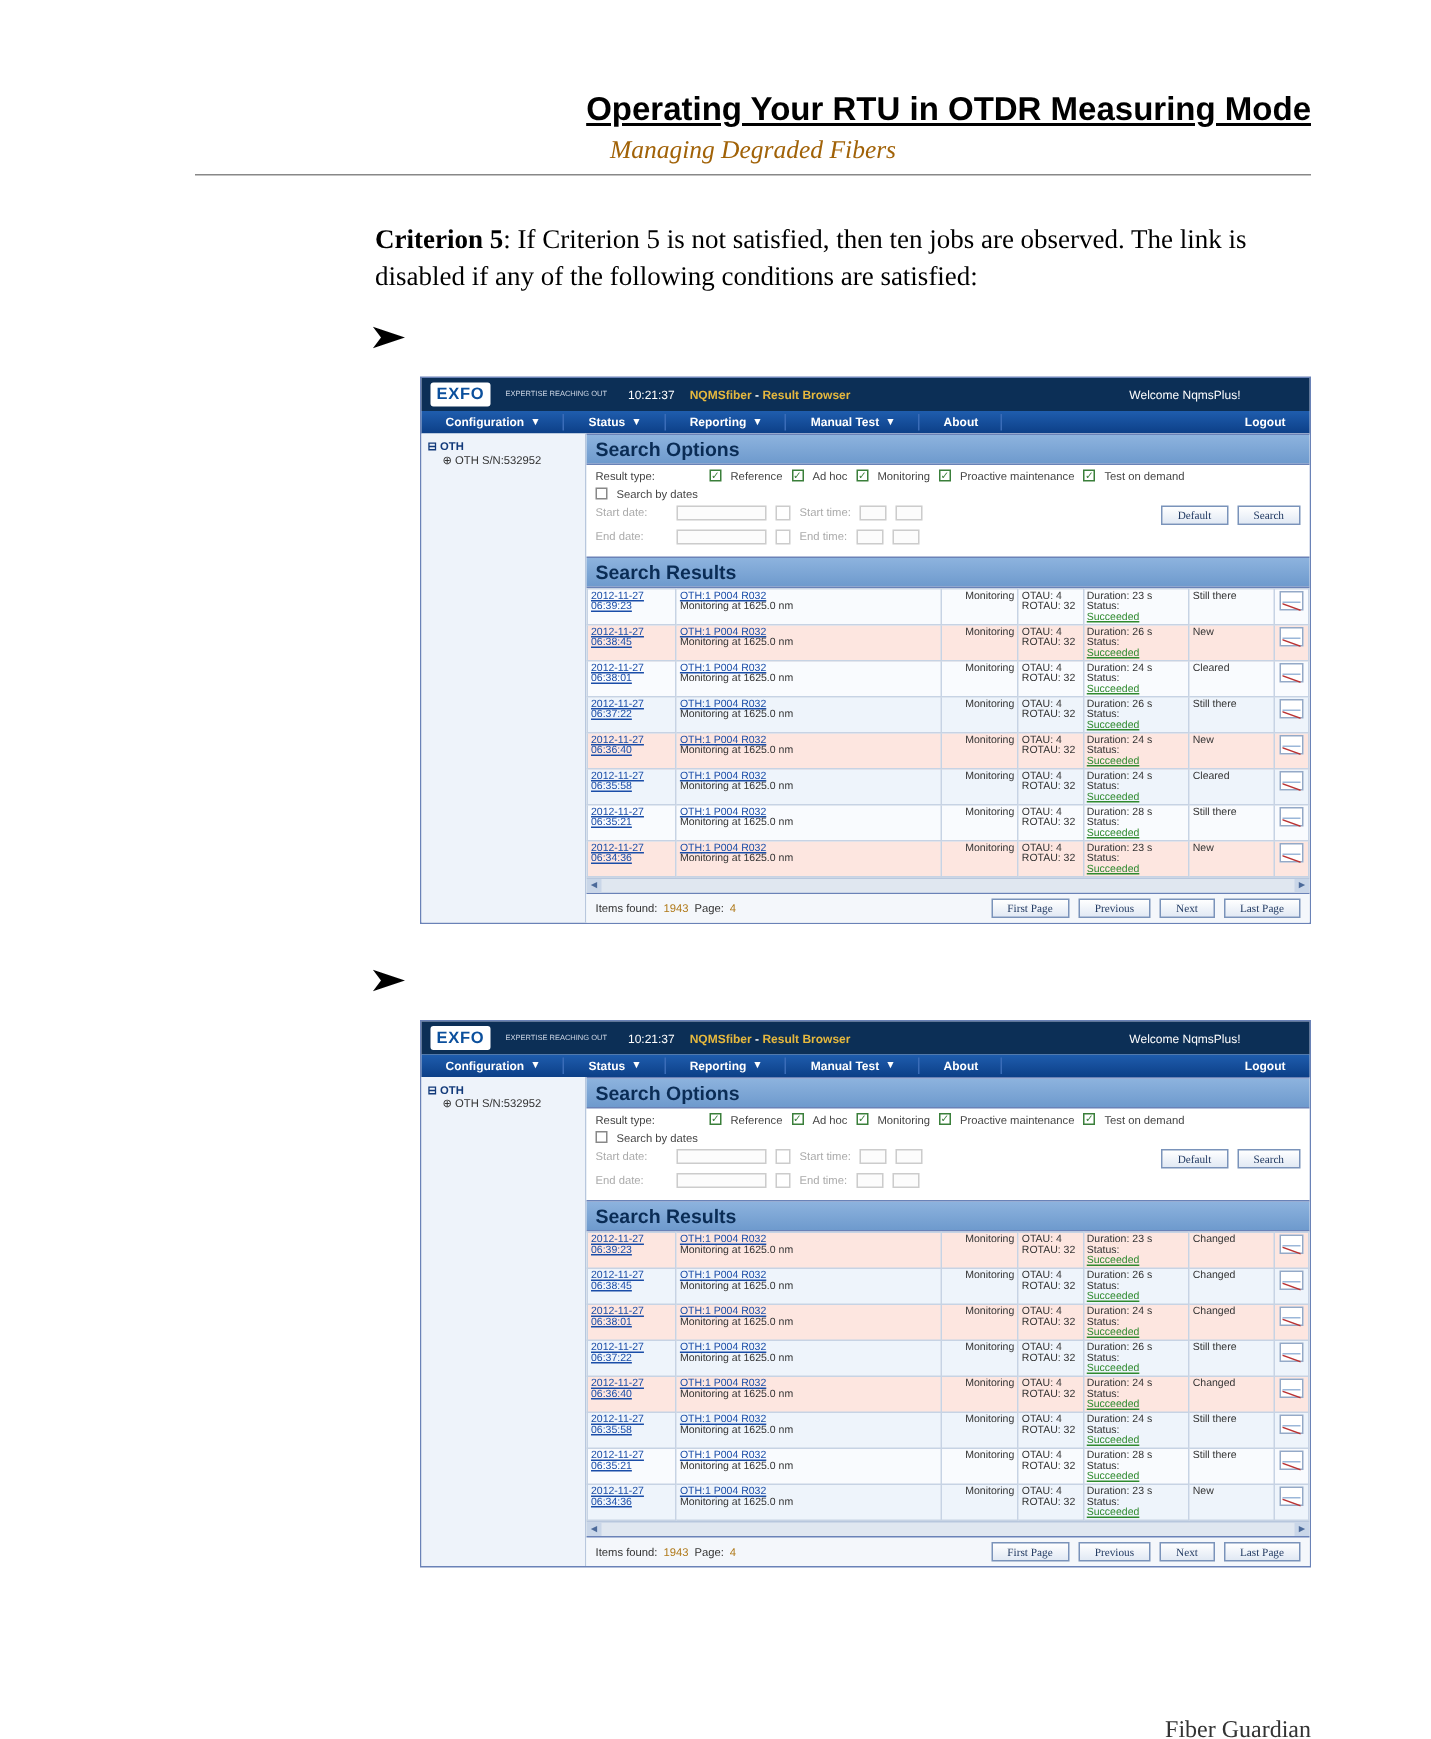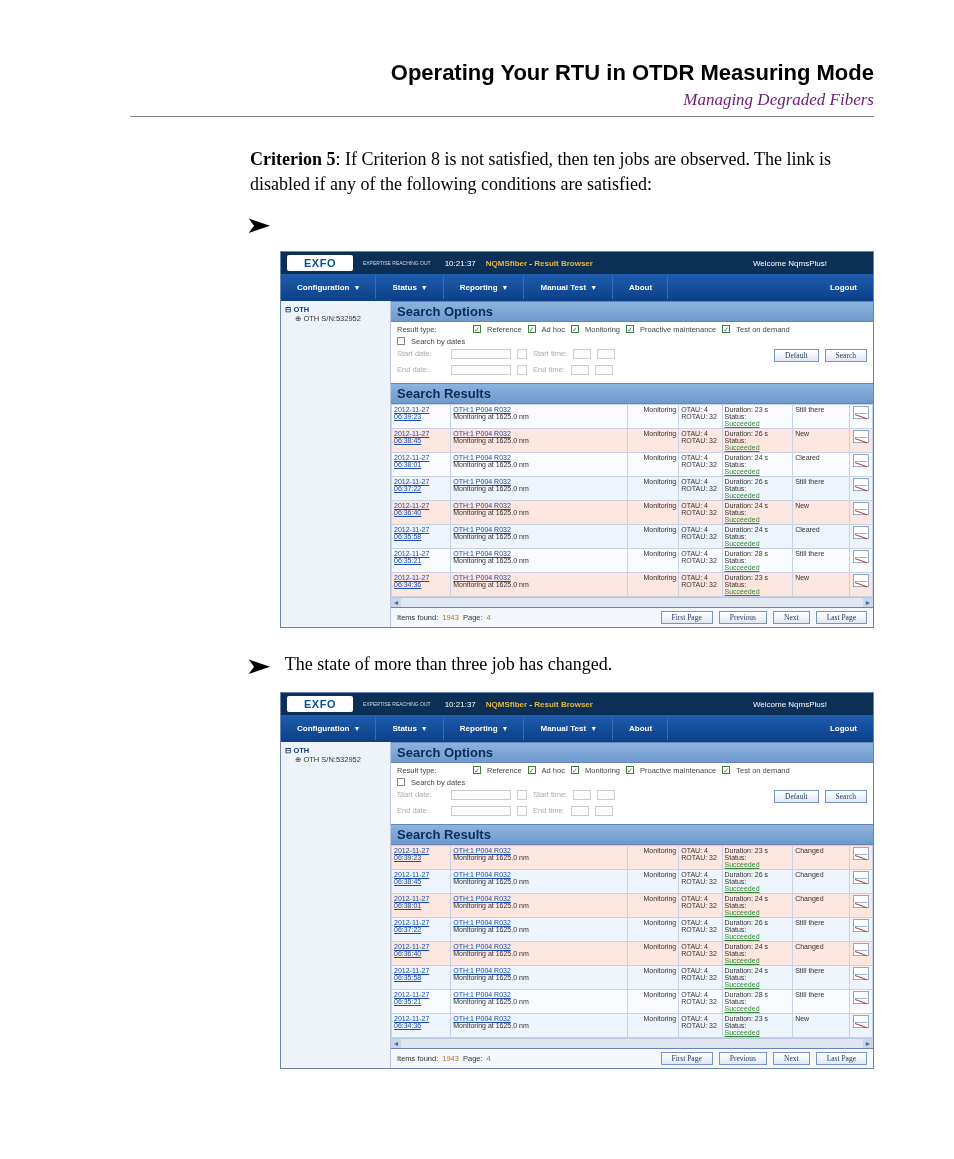--- a/index.html
+++ b/index.html
@@ -1,34 +1,34 @@
 <!DOCTYPE html>
 <html><head>
 <meta charset="utf-8">
 <style>
   * { box-sizing: border-box; margin: 0; padding: 0; }
   body { font-family: Georgia, 'Times New Roman', serif; background: #fff; width: 954px; margin: 0 auto; padding: 60px 80px 40px 130px; color: #000; }
-  .chapter-title { text-align: right; font-weight: bold; font-size: 22px; font-family: Arial, sans-serif; }
-  .section-title { text-align: right; font-style: italic; font-size: 17px; font-family: Georgia, serif; color: #701a75; margin-top: 4px; margin-bottom: 6px; }
+  .chapter-title { text-align: right; font-weight: bold; font-size: 22px; font-family: Arial, sans-serif; text-decoration: underline; }
+  .section-title { text-align: center; font-style: italic; font-size: 17px; font-family: Georgia, serif; color: #a16207; margin-top: 4px; margin-bottom: 6px; }
   .hr { border-top: 1.5px solid #888; margin-bottom: 30px; }
   .body-text { font-size: 18px; line-height: 1.4; margin-bottom: 14px; padding-left: 120px; }
   .criterion-label { font-weight: bold; }
   .bullet-row { display: flex; align-items: flex-start; padding-left: 120px; margin-bottom: 12px; }
   .bullet-arrow { font-size: 20px; font-weight: bold; margin-right: 18px; line-height: 1.4; transform: scaleX(1.4); }
   .bullet-text { font-size: 18px; line-height: 1.4; }
   .screenshot-wrap { padding-left: 150px; margin-top: 6px; margin-bottom: 24px; }
   .app { border: 1px solid #6a82b7; font-family: Arial, sans-serif; font-size: 8px; background: #fff; }
   .topbar { background: #0c2f56; color: #fff; display: flex; align-items: center; height: 22px; padding: 0 6px; }
-  .logo { background: #fff; color: #0b4f9c; font-weight: bold; font-size: 11px; padding: 2px 17px; border-radius: 2px; margin-right: 10px; letter-spacing: 0.5px; }
+  .logo { background: #fff; color: #0b4f9c; font-weight: bold; font-size: 11px; padding: 2px 4px; border-radius: 2px; margin-right: 10px; letter-spacing: 0.5px; }
   .logo-sub { color: #cfd8e6; font-size: 5px; margin-right: 14px; }
   .top-time { color: #fff; font-size: 8px; margin-right: 10px; }
   .top-title { color: #e5b83e; font-weight: bold; font-size: 8px; }
   .top-title2 { color: #fff; font-weight: bold; font-size: 8px; }
   .top-welcome { margin-left: auto; color: #fff; font-size: 8px; margin-right: 40px; }
-  .menubar { background: linear-gradient(#1f5dae,#0c3f87); display: flex; color: #fff; font-size: 8px; font-weight: bold; height: 27px; align-items: center; }
+  .menubar { background: linear-gradient(#1f5dae,#0c3f87); display: flex; color: #fff; font-size: 8px; font-weight: bold; height: 15px; align-items: center; }
   .menubar .mi { padding: 0 16px; display: flex; align-items: center; gap: 4px; position: relative; height: 100%; }
   .menubar .mi:not(:last-child)::after { content:""; position:absolute; right:0; top:2px; bottom:2px; width:1px; background:#3a6cb8; }
   .drop-triangle { font-size: 7px; }
   .main { display: flex; }
   .sidebar { width: 110px; background: #eef3fa; border-right: 1px solid #b8c7dd; padding: 4px; font-size: 7.5px; color: #333; min-height: 280px; }
   .tree-root { color: #123a7a; font-weight: bold; }
   .tree-child { padding-left: 10px; color: #333; }
   .content { flex: 1; background: #fff; }
   .panel-header { background: linear-gradient(#8db3de,#6e9acd); color: #0a2c55; font-weight: bold; font-size: 13px; padding: 2px 6px; border-top: 1px solid #6a82b7; border-bottom: 1px solid #6a82b7; }
   .options-body { padding: 3px 6px 5px 6px; font-size: 7.5px; color: #444; }
@@ -69,21 +69,21 @@
   .footer-rule { width: 36px; height: 4px; background: #888; margin-bottom: 2px; margin-left: auto; }
 </style>
 </head>
 <body>
 
 <div class="chapter-title">Operating Your RTU in OTDR Measuring Mode</div>
 <div class="section-title">Managing Degraded Fibers</div>
 <div class="hr"></div>
 
 <p class="body-text">
-  <span class="criterion-label">Criterion 5</span><span>: If Criterion 8 is not satisfied, then ten jobs are observed. The link is disabled if any of the following conditions are satisfied:</span>
+  <span class="criterion-label">Criterion 5</span><span>: If Criterion 5 is not satisfied, then ten jobs are observed. The link is disabled if any of the following conditions are satisfied:</span>
 </p>
 
 <div class="bullet-row">
   <span class="bullet-arrow">➤</span>
 </div>
 
 <div class="screenshot-wrap">
   <div class="app">
   <div class="topbar">
     <span class="logo">EXFO</span>
@@ -266,21 +266,20 @@
           <span class="btn">Last Page</span>
         </span>
       </div>
     </div>
   </div>
 </div>
 </div>
 
 <div class="bullet-row">
   <span class="bullet-arrow">➤</span>
-  <span class="bullet-text">The state of more than three job has changed.</span>
 </div>
 
 <div class="screenshot-wrap">
   <div class="app">
   <div class="topbar">
     <span class="logo">EXFO</span>
     <span class="logo-sub">EXPERTISE REACHING OUT</span>
     <span class="top-time">10:21:37</span>
     <span><span class="top-title">NQMSfiber</span><span class="top-title2"> - </span><span class="top-title">Result Browser</span></span>
     <span class="top-welcome">Welcome NqmsPlus!</span>

